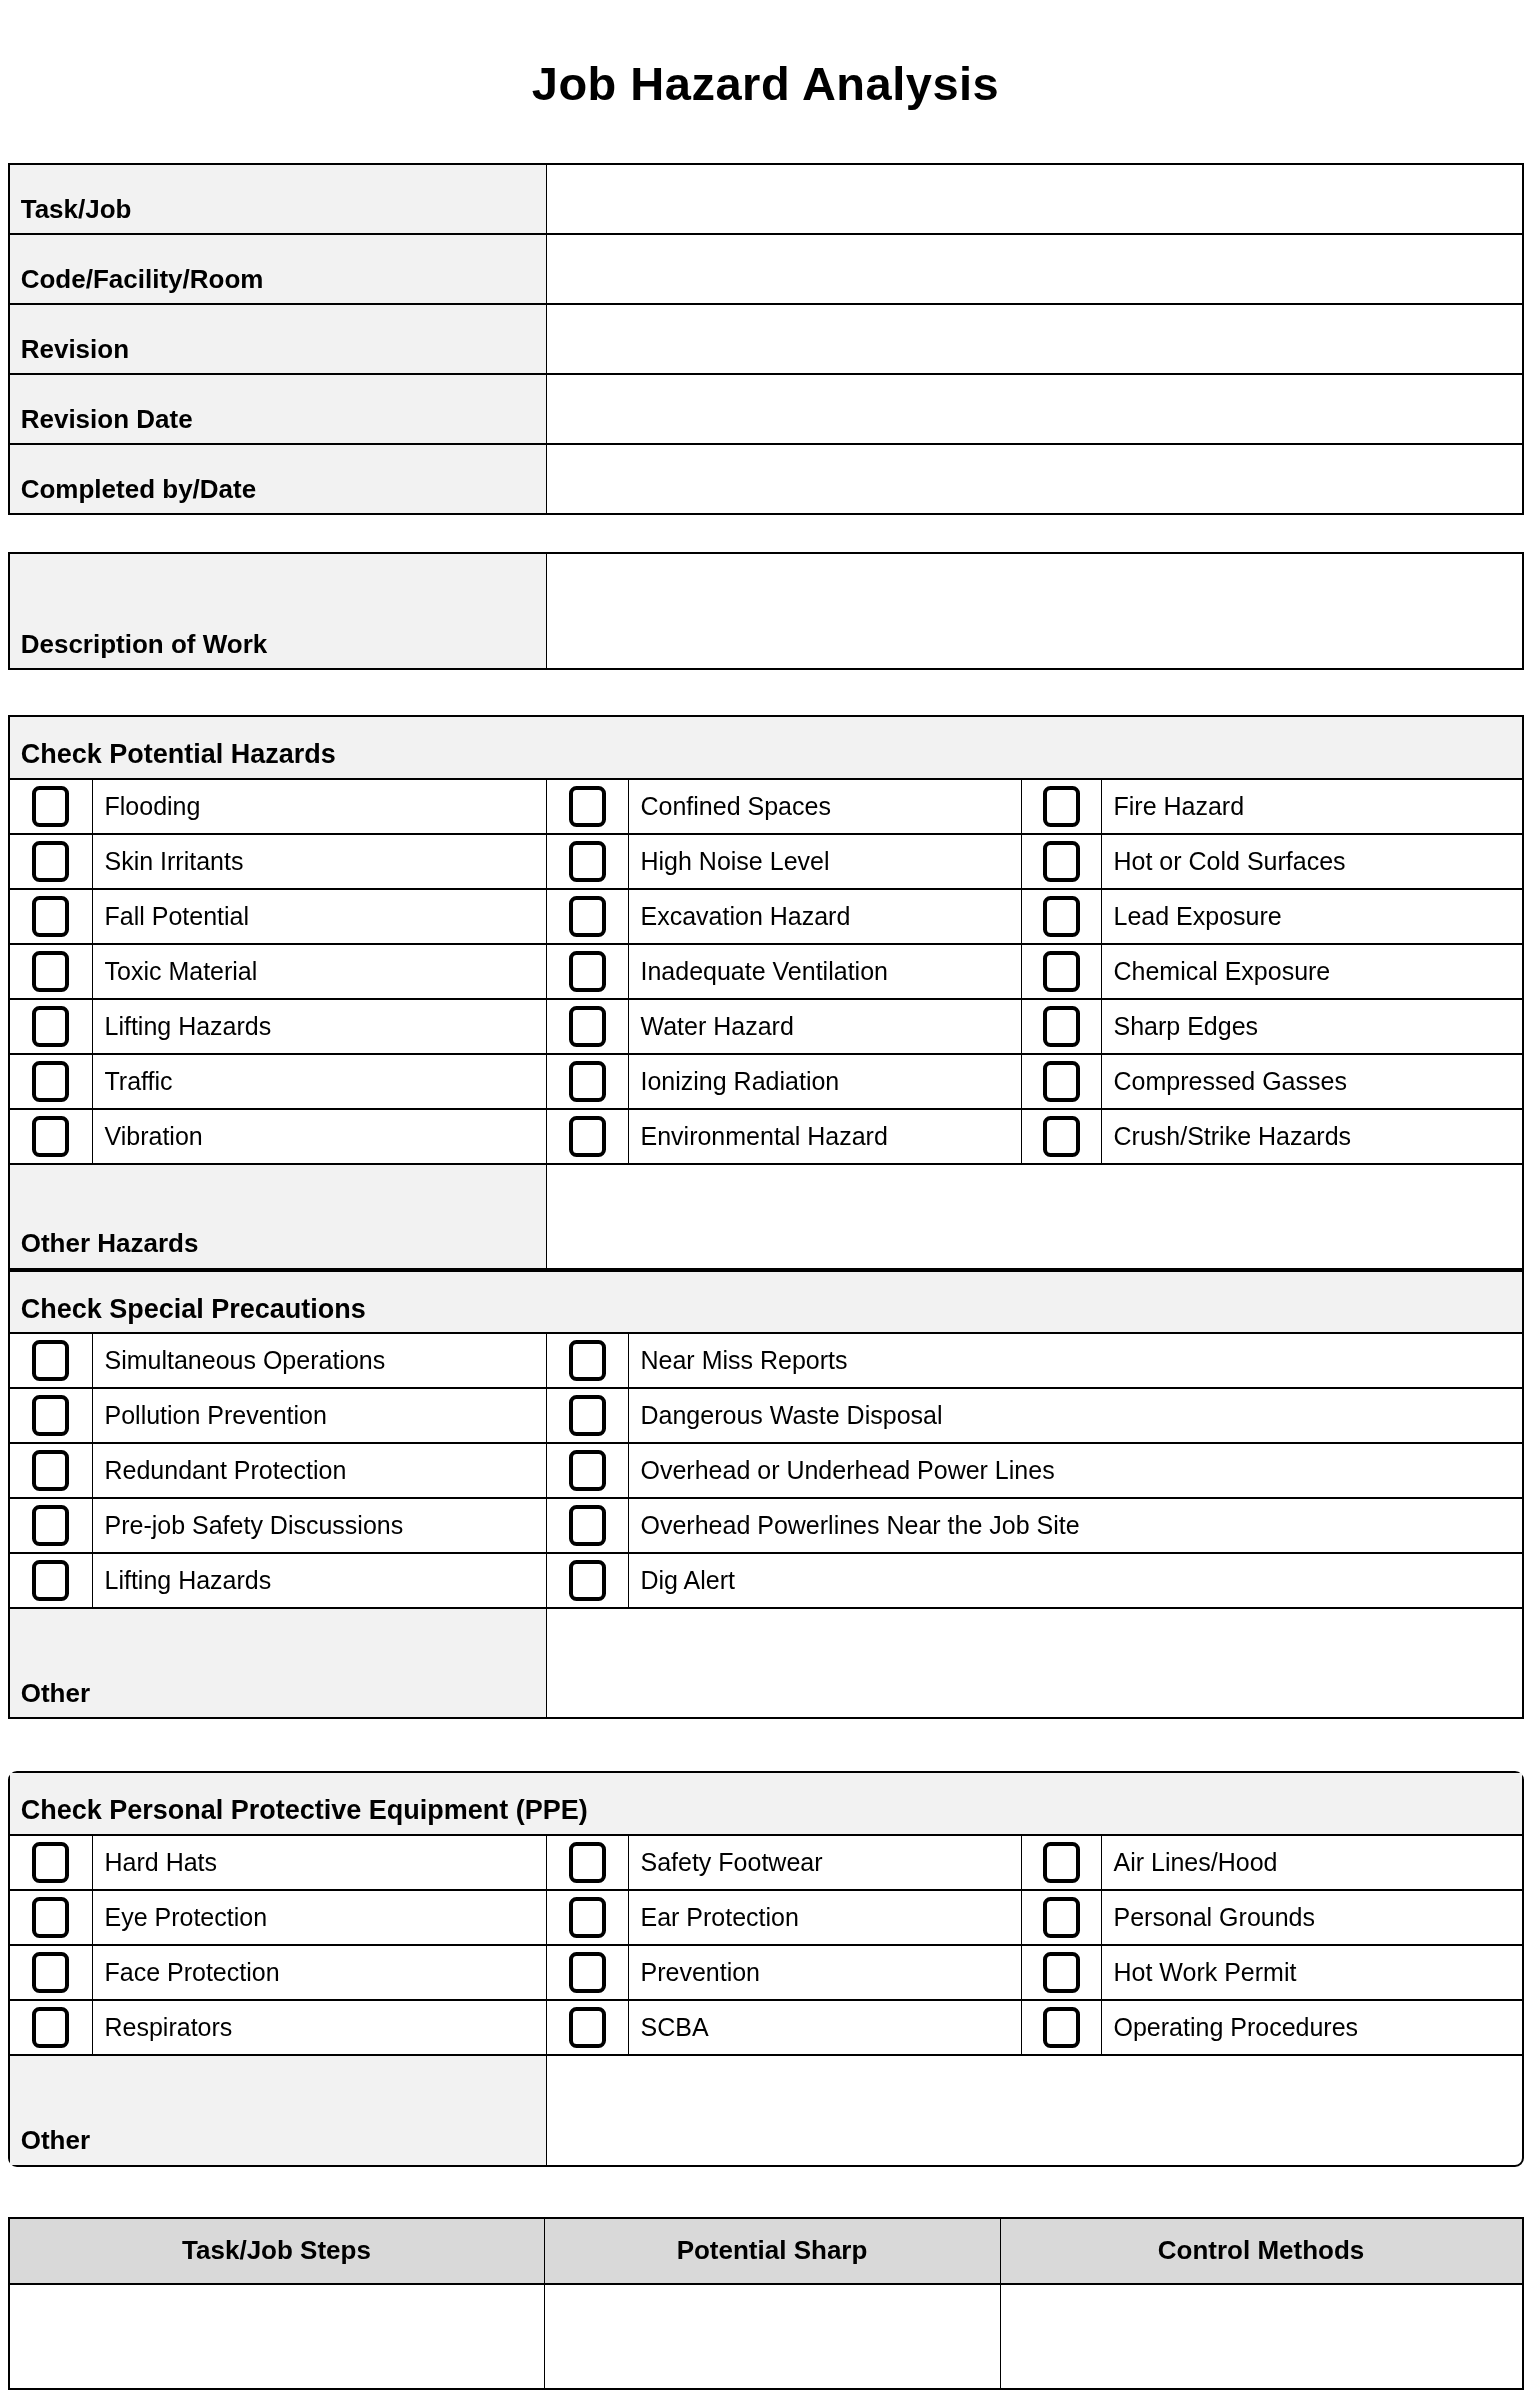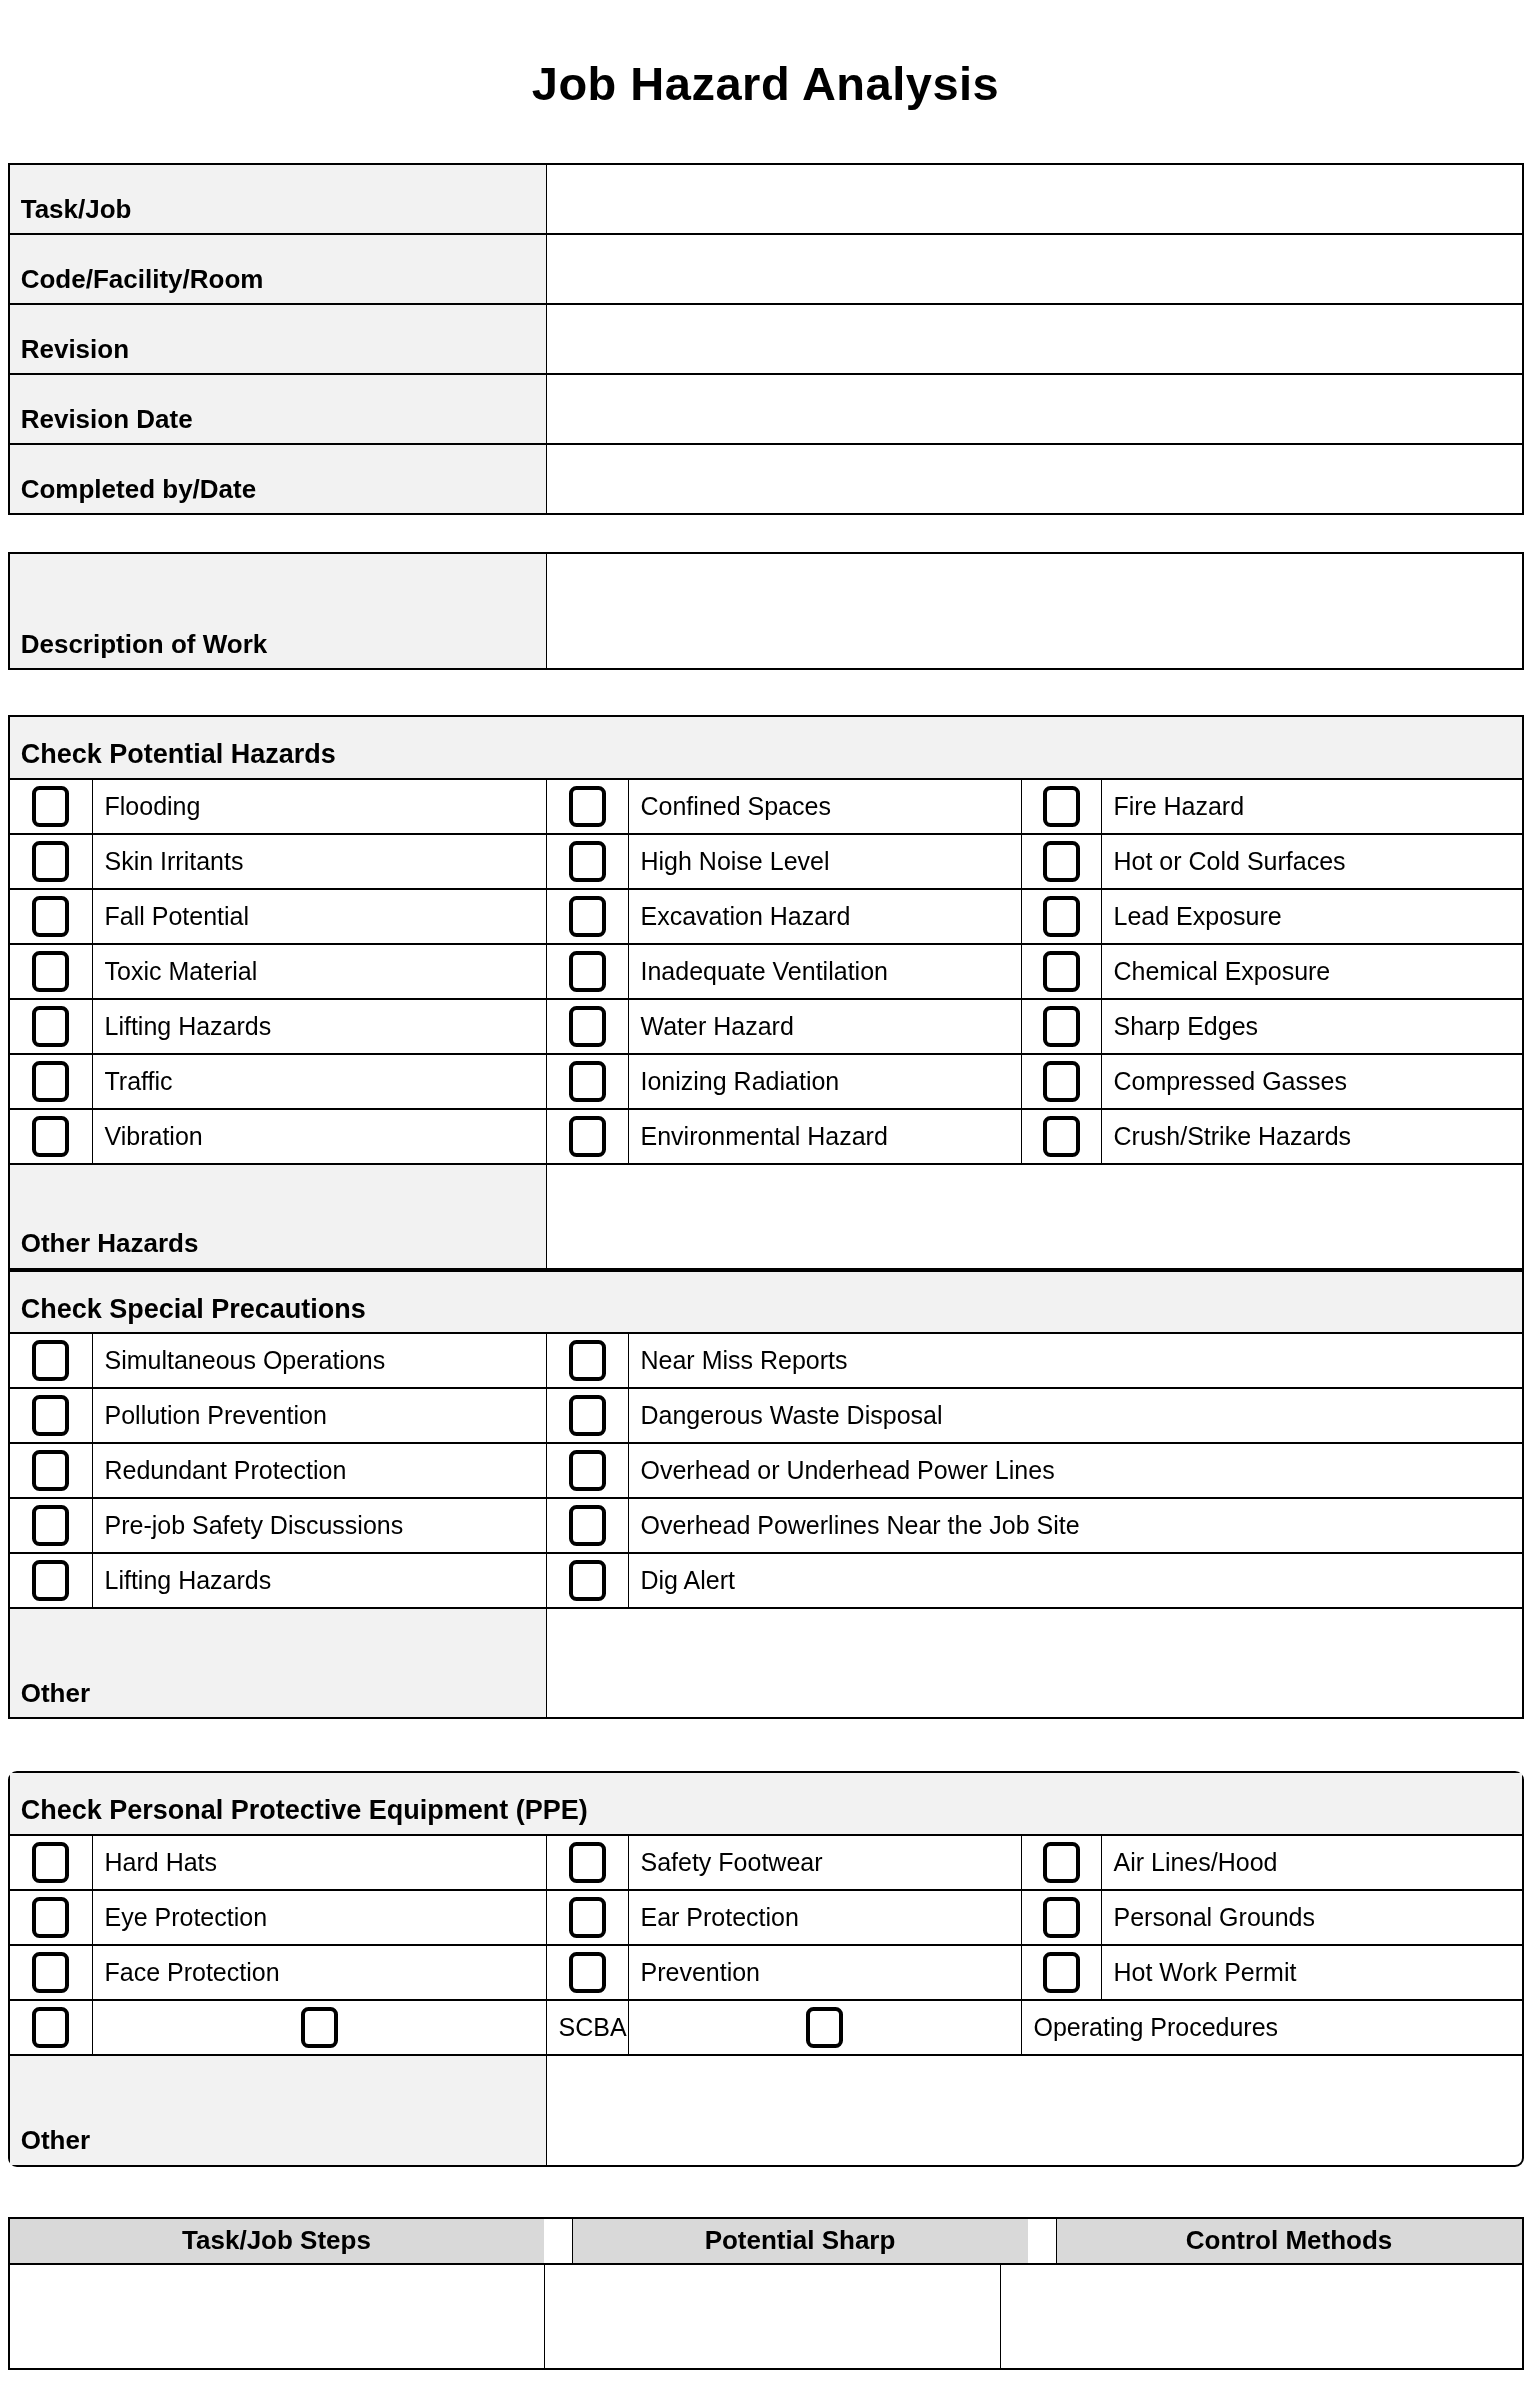--- a/index.html
+++ b/index.html
@@ -40,21 +40,21 @@
   .checkbox{
     width:37px;height:41px;box-sizing:border-box;
     border:4.7px solid var(--border,#000);border-radius:7.5px;background:#fff;
   }
   .item-label{display:flex;align-items:center;padding-left:12px;font-size:25px;white-space:nowrap;}
   .gap40{margin-top:37px;}
   .gap54{margin-top:45px;}
   .gap55{}
   .gap56{margin-top:52px;border-radius:9px;}
   .gap53{margin-top:50px;}
-  .steps-head{grid-template-columns:534px 456px 1fr;height:44px;gap:28px;}
+  .steps-head{grid-template-columns:534px 456px 1fr;height:64px;}
   .steps-head .cell{
     display:flex;align-items:center;justify-content:center;
     background:var(--steps-header-fill,#d9d9d9);
     font-weight:bold;font-size:26px;
   }
   .steps-body{grid-template-columns:534px 456px 1fr;height:103px;}
   .h110{height:103px;}
   .h115{height:108px;}
   .h116{height:109px;}
 </style>
@@ -305,20 +305,21 @@
       <div class="cell item-label">Prevention</div>
       <div class="cell cb-cell">
           <span class="checkbox"></span>
         </div>
       <div class="cell item-label">Hot Work Permit</div>
     </div>
     <div class="row cb3">
       <div class="cell cb-cell">
           <span class="checkbox"></span>
         </div>
+      <div class="cell item-label">Respirators</div>
       <div class="cell cb-cell">
           <span class="checkbox"></span>
         </div>
       <div class="cell item-label">SCBA</div>
       <div class="cell cb-cell">
           <span class="checkbox"></span>
         </div>
       <div class="cell item-label">Operating Procedures</div>
     </div>
 

